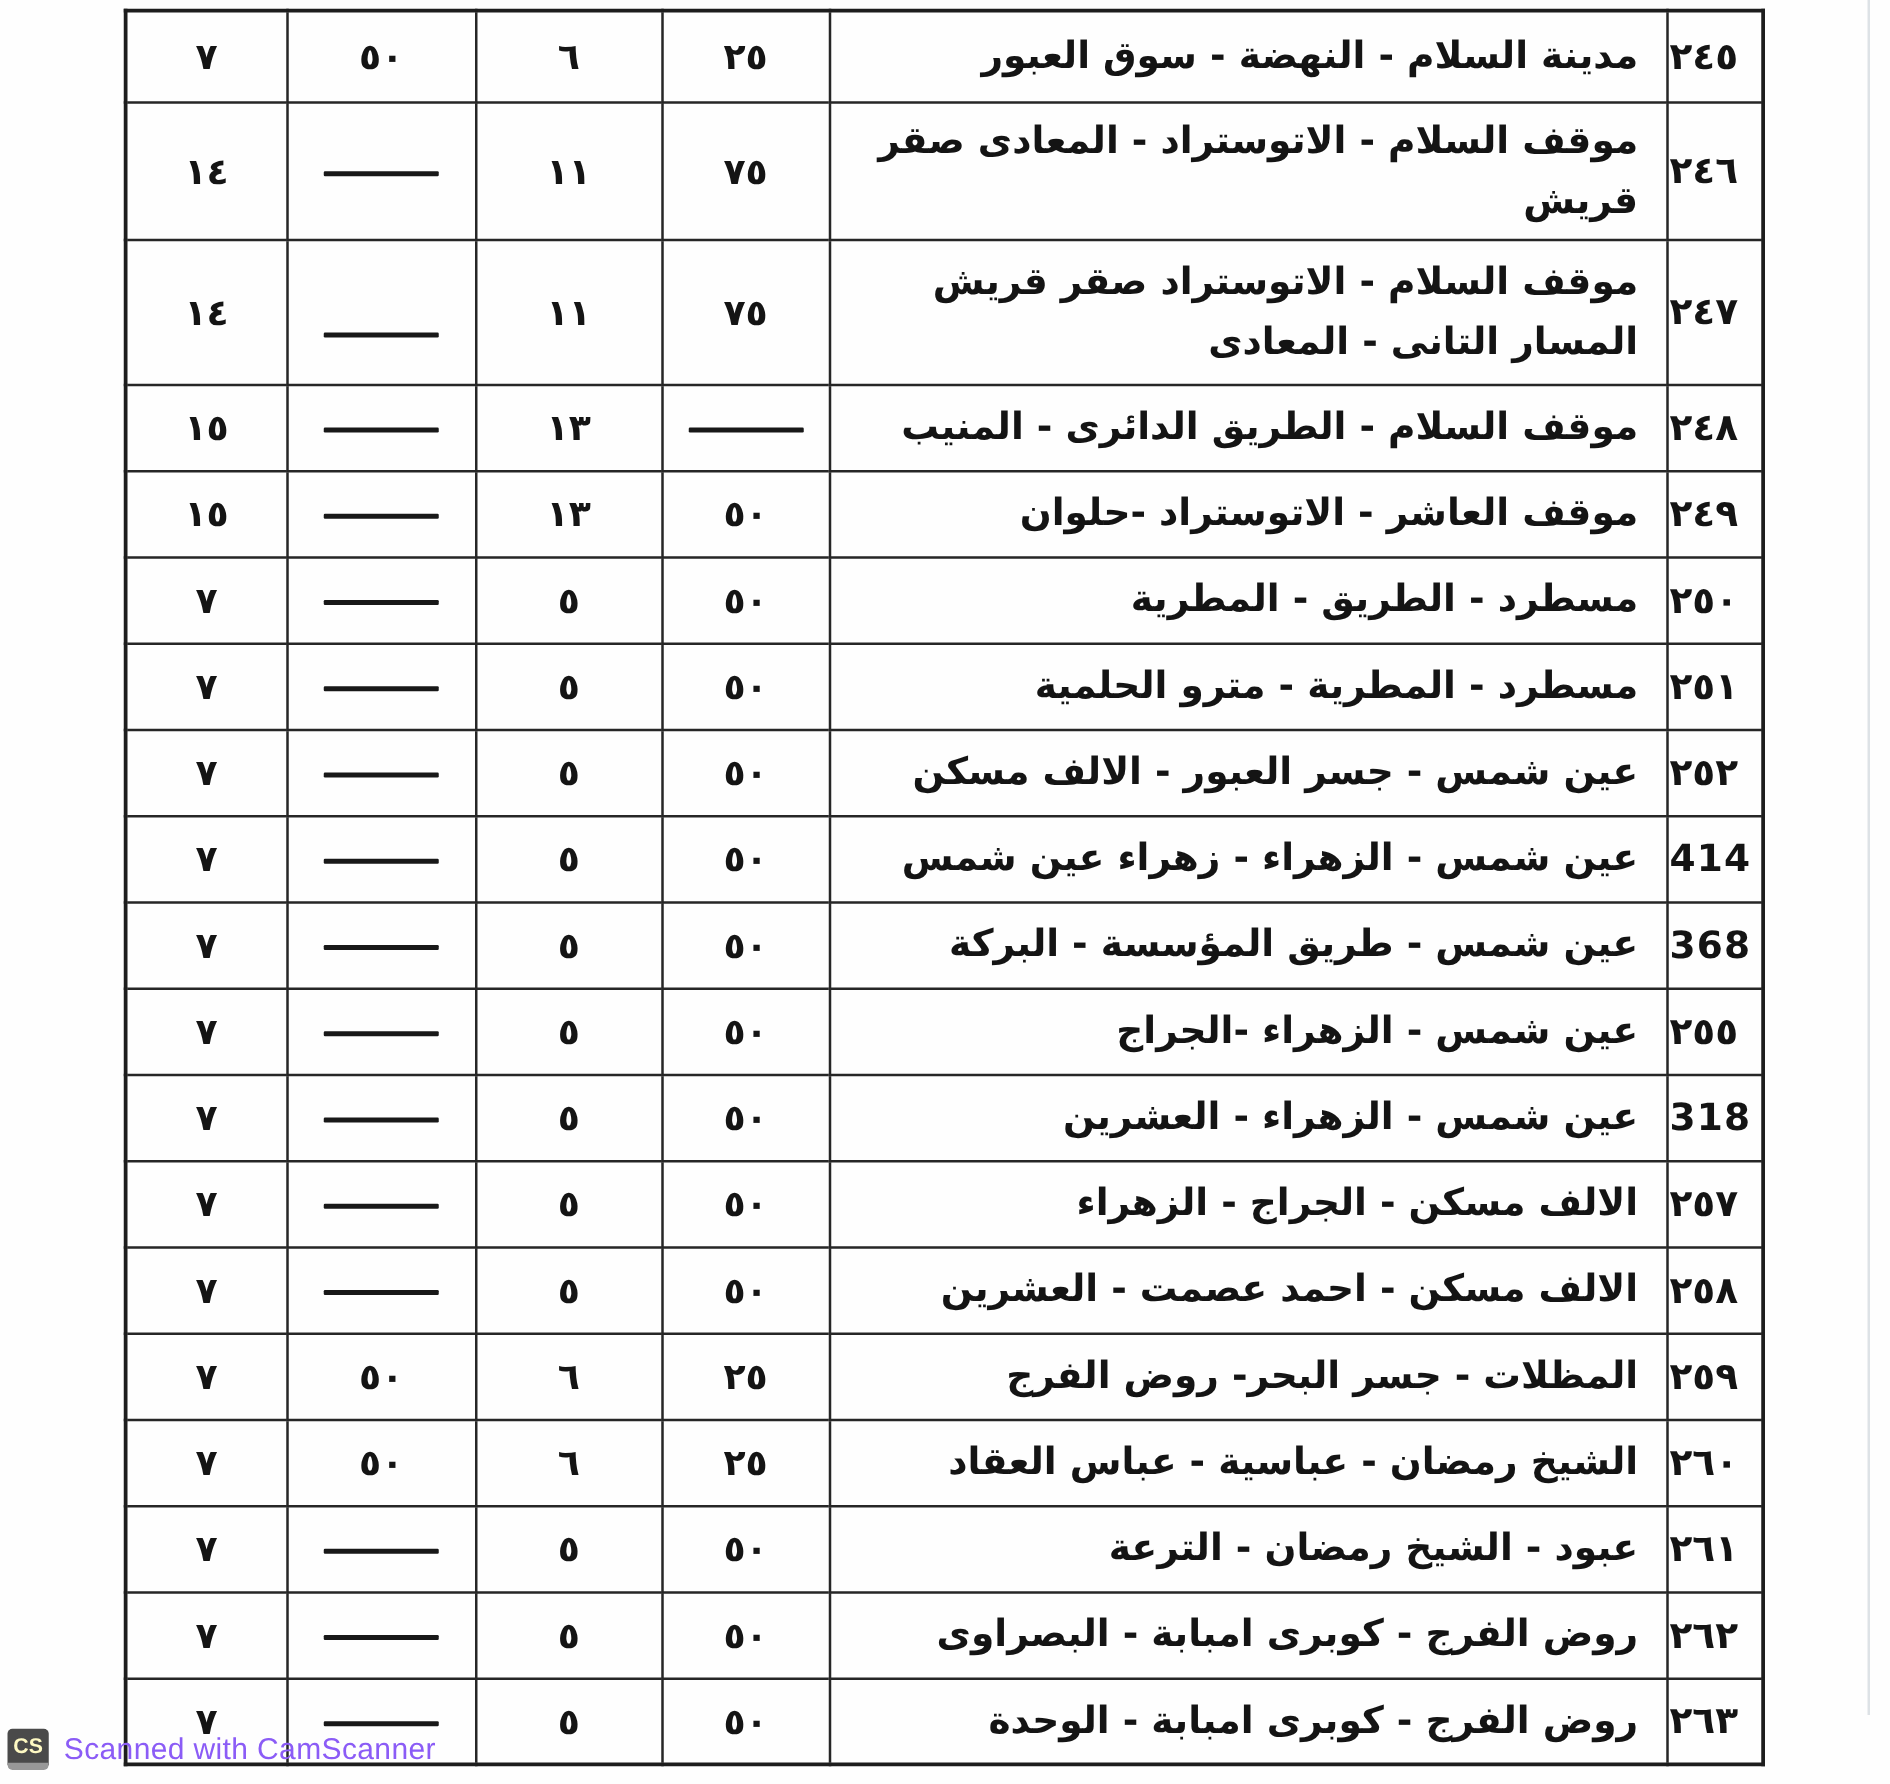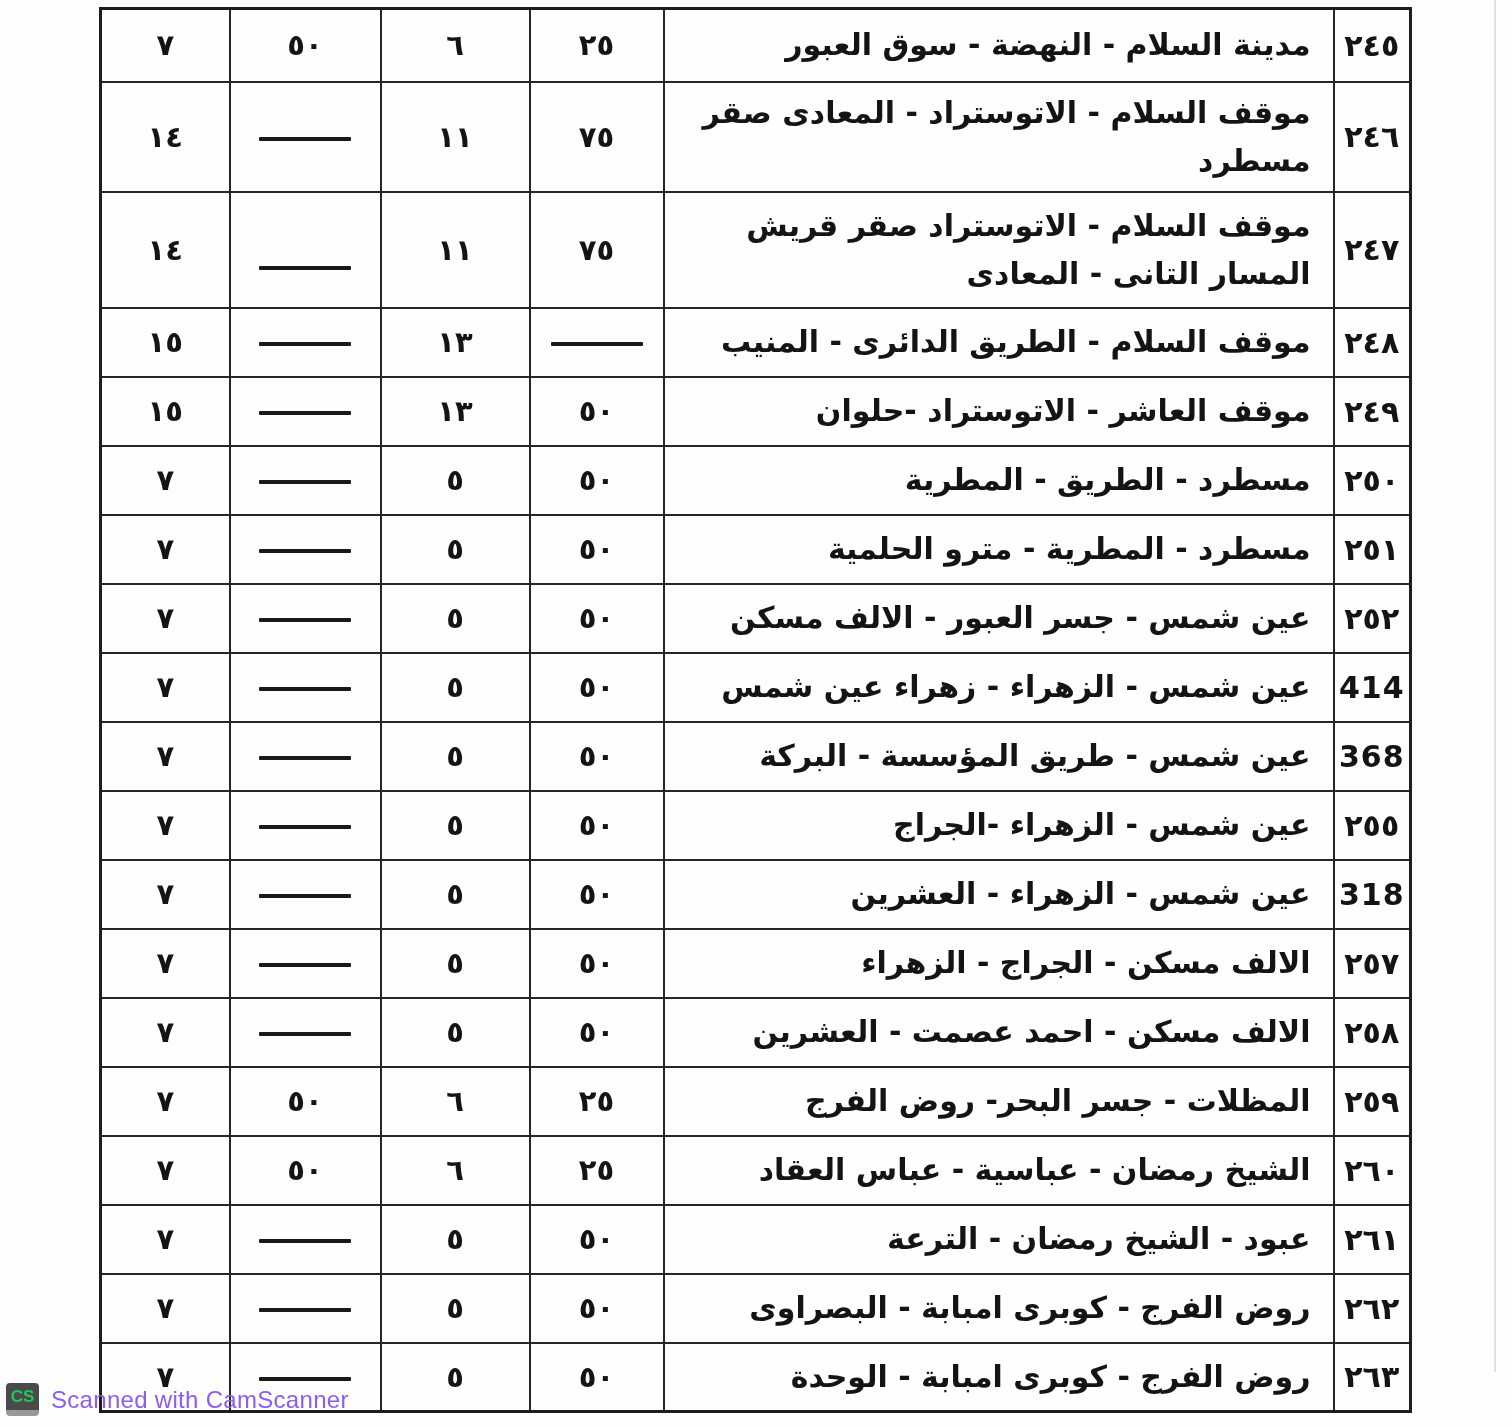--- a/index.html
+++ b/index.html
@@ -33,21 +33,21 @@
     font-weight: 700;
     vertical-align: middle;
     overflow: hidden;
   }
   tr.r-a   { height: 73px; }
   tr.r-b   { height: 74px; }
   tr.r-tall{ height: 116px; }
   tr.r-std { height: 69px; }
 
   td.no-cell {
-    text-align: center;
+    text-align: left;
     font-size: 30px;
     letter-spacing: 1px;
   }
   td.name-cell {
     text-align: right;
     font-size: 30px;
     line-height: 1.6;
     padding: 6px 22px 6px 14px;
     margin-top: 35px;
   }
@@ -90,21 +90,21 @@
     gap: 12px;
     direction: ltr;
   }
   .cs-badge {
     width: 33px;
     height: 33px;
     box-sizing: border-box;
     background: #4a4a4a;
     border-bottom: 6px solid #989898;
     border-radius: 4px;
-    color: #22c55e;
+    color: #fef9c3;
     font-family: "Liberation Sans", sans-serif;
     font-weight: 700;
     font-size: 17px;
     display: flex;
     align-items: center;
     justify-content: center;
     line-height: 1;
   }
   .footer-text {
     color: #8b5cf6;
@@ -129,21 +129,21 @@
       <tr class="r-a">
         <td class="no-cell">٢٤٥</td>
         <td class="name-cell">مدينة السلام - النهضة - سوق العبور</td>
         <td class="num-cell">٢٥</td>
         <td class="num-cell">٦</td>
         <td class="num-cell">٥٠</td>
         <td class="num-cell">٧</td>
       </tr>
       <tr class="r-b">
         <td class="no-cell">٢٤٦</td>
-        <td class="name-cell">موقف السلام - الاتوستراد - المعادى صقر مسطرد</td>
+        <td class="name-cell">موقف السلام - الاتوستراد - المعادى صقر قريش</td>
         <td class="num-cell">٧٥</td>
         <td class="num-cell">١١</td>
         <td class="num-cell"><span class="dash"></span></td>
         <td class="num-cell">١٤</td>
       </tr>
       <tr class="r-tall">
         <td class="no-cell">٢٤٧</td>
         <td class="name-cell">موقف السلام - الاتوستراد صقر قريش المسار التانى - المعادى</td>
         <td class="num-cell">٧٥</td>
         <td class="num-cell">١١</td>

